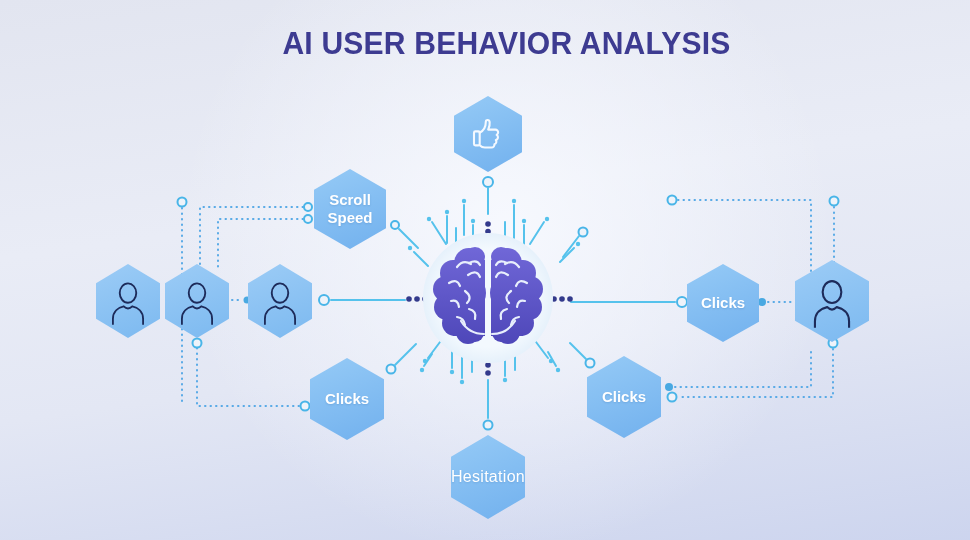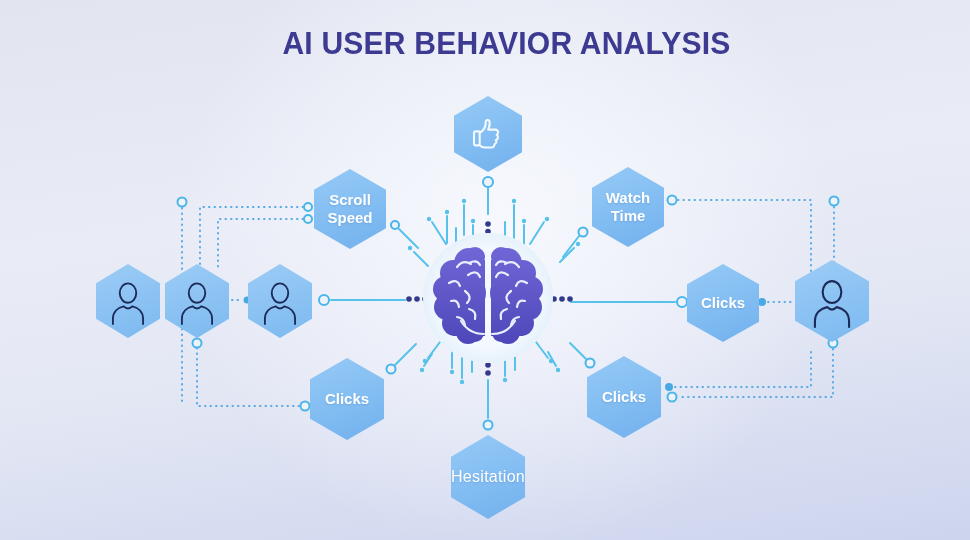--- a/index.html
+++ b/index.html
@@ -150,23 +150,20 @@
         <rect x="8" y="21" width="6.5" height="16" rx="1.5"></rect>
         <path d="M14.5,22.5 c5,-2.5 7,-7.5 7,-12.5 c0,-2.8 4,-2.6 4.4,0.4 c0.4,3 -0.6,6.2 -1.7,8.6 h8.3 a3.1,3.1 0 0 1 3.1,3.1 c0,1.3 -0.7,2.4 -1.7,3 a3.1,3.1 0 0 1 -1,5.7 a3.1,3.1 0 0 1 -1.6,4.9 a3.3,3.3 0 0 1 -3.3,3.8 h-7.6 c-2.2,0 -4.3,-1 -5.9,-2.6"></path>
       </g>
     </svg>
   </div>
 
   <div class="hex metric" style="left:314px;top:169px;width:72px;height:80px;">
     <span class="hex-label">Scroll Speed</span>
   </div>
 
-  <div class="hex metric" style="left:592px;top:167px;width:72px;height:80px;">
-    <span class="hex-label">Watch Time</span>
-  </div>
 
   <div class="hex metric" style="left:687px;top:264px;width:72px;height:78px;">
     <span class="hex-label">Clicks</span>
   </div>
 
   <div class="hex metric" style="left:310px;top:358px;width:74px;height:82px;">
     <span class="hex-label">Clicks</span>
   </div>
 
   <div class="hex metric" style="left:587px;top:356px;width:74px;height:82px;">

